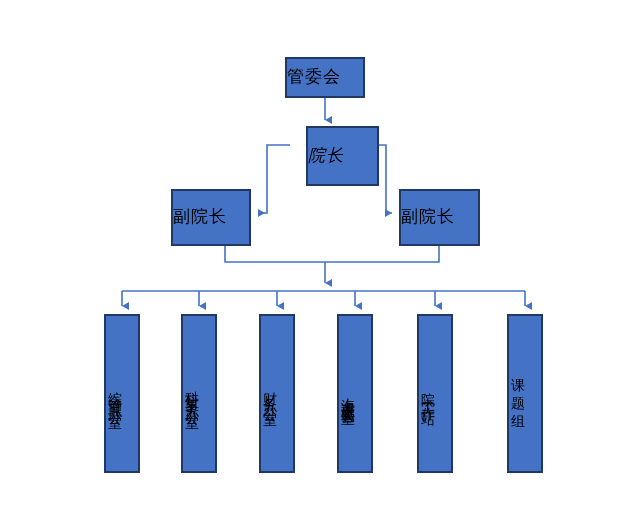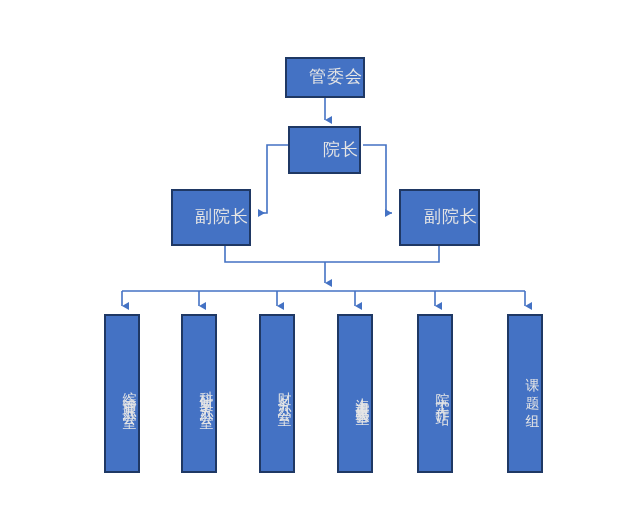--- a/index.html
+++ b/index.html
@@ -24,44 +24,44 @@
     left: 0;
     top: 0;
     width: 637px;
     height: 528px;
   }
   .node {
     position: absolute;
     background: #4472C4;
     border: 2px solid #1F3864;
     box-sizing: border-box;
-    color: #e5e5e5;
+    color: #000000;
     display: flex;
     align-items: center;
-    justify-content: flex-end;
+    justify-content: flex-start;
     z-index: 2;
   }
   .node-h {
     font-size: 17px;
     letter-spacing: 1px;
     line-height: 1.1;
     white-space: nowrap;
   }
   .node-v {
     writing-mode: vertical-rl;
     text-orientation: upright;
     font-size: 14px;
     line-height: 1.25;
     letter-spacing: 4px;
     white-space: nowrap;
   }
   
   #node-committee { left: 285px; top: 57px; width: 80px;  height: 41px; }
   
-  #node-dean      { left: 288px; top: 126px; width: 73px;  height: 48px; }
+  #node-dean      { left: 306px; top: 126px; width: 73px;  height: 60px; font-style: italic; }
   
   #node-vice-left { left: 171px; top: 189px; width: 80px;  height: 57px; }
   #node-vice-right{ left: 399px; top: 189px; width: 81px;  height: 57px; }
   
   .dept { top: 314px; height: 159px; width: 36px; }
   #node-dept-0 { left: 104px; }
   #node-dept-1 { left: 181px; }
   #node-dept-2 { left: 259px; }
   #node-dept-3 { left: 337px; }
   #node-dept-4 { left: 417px; }

